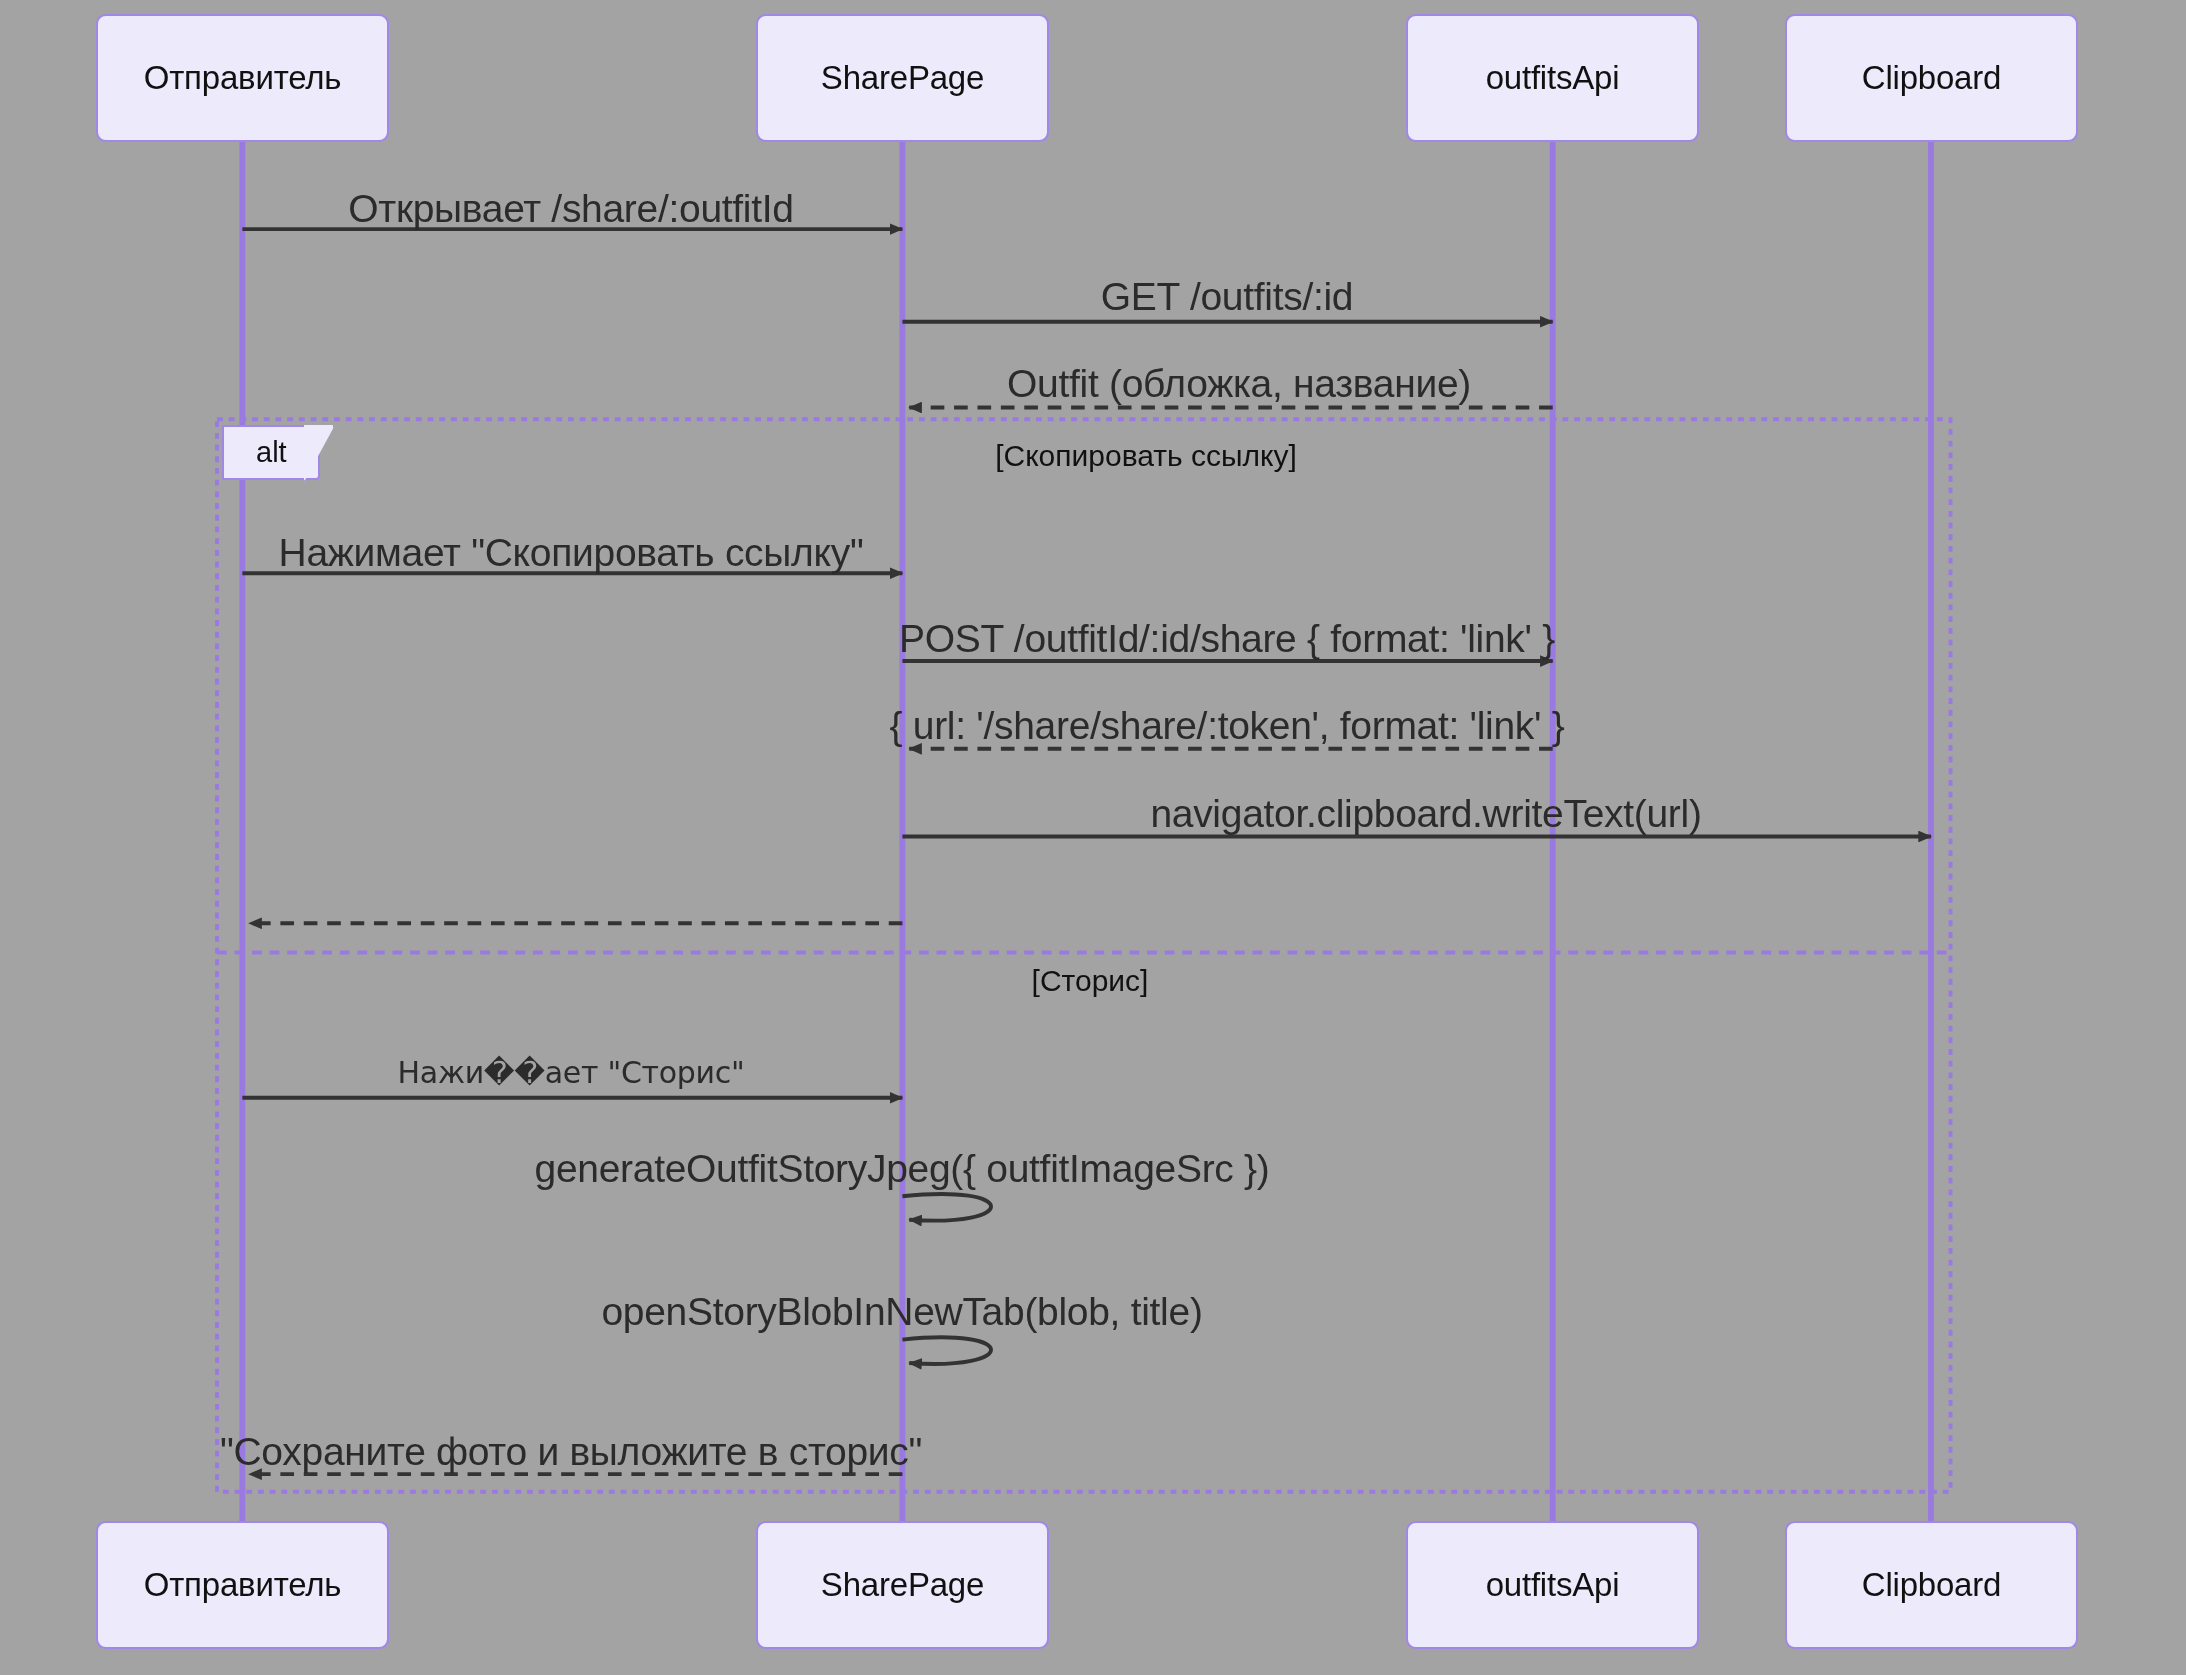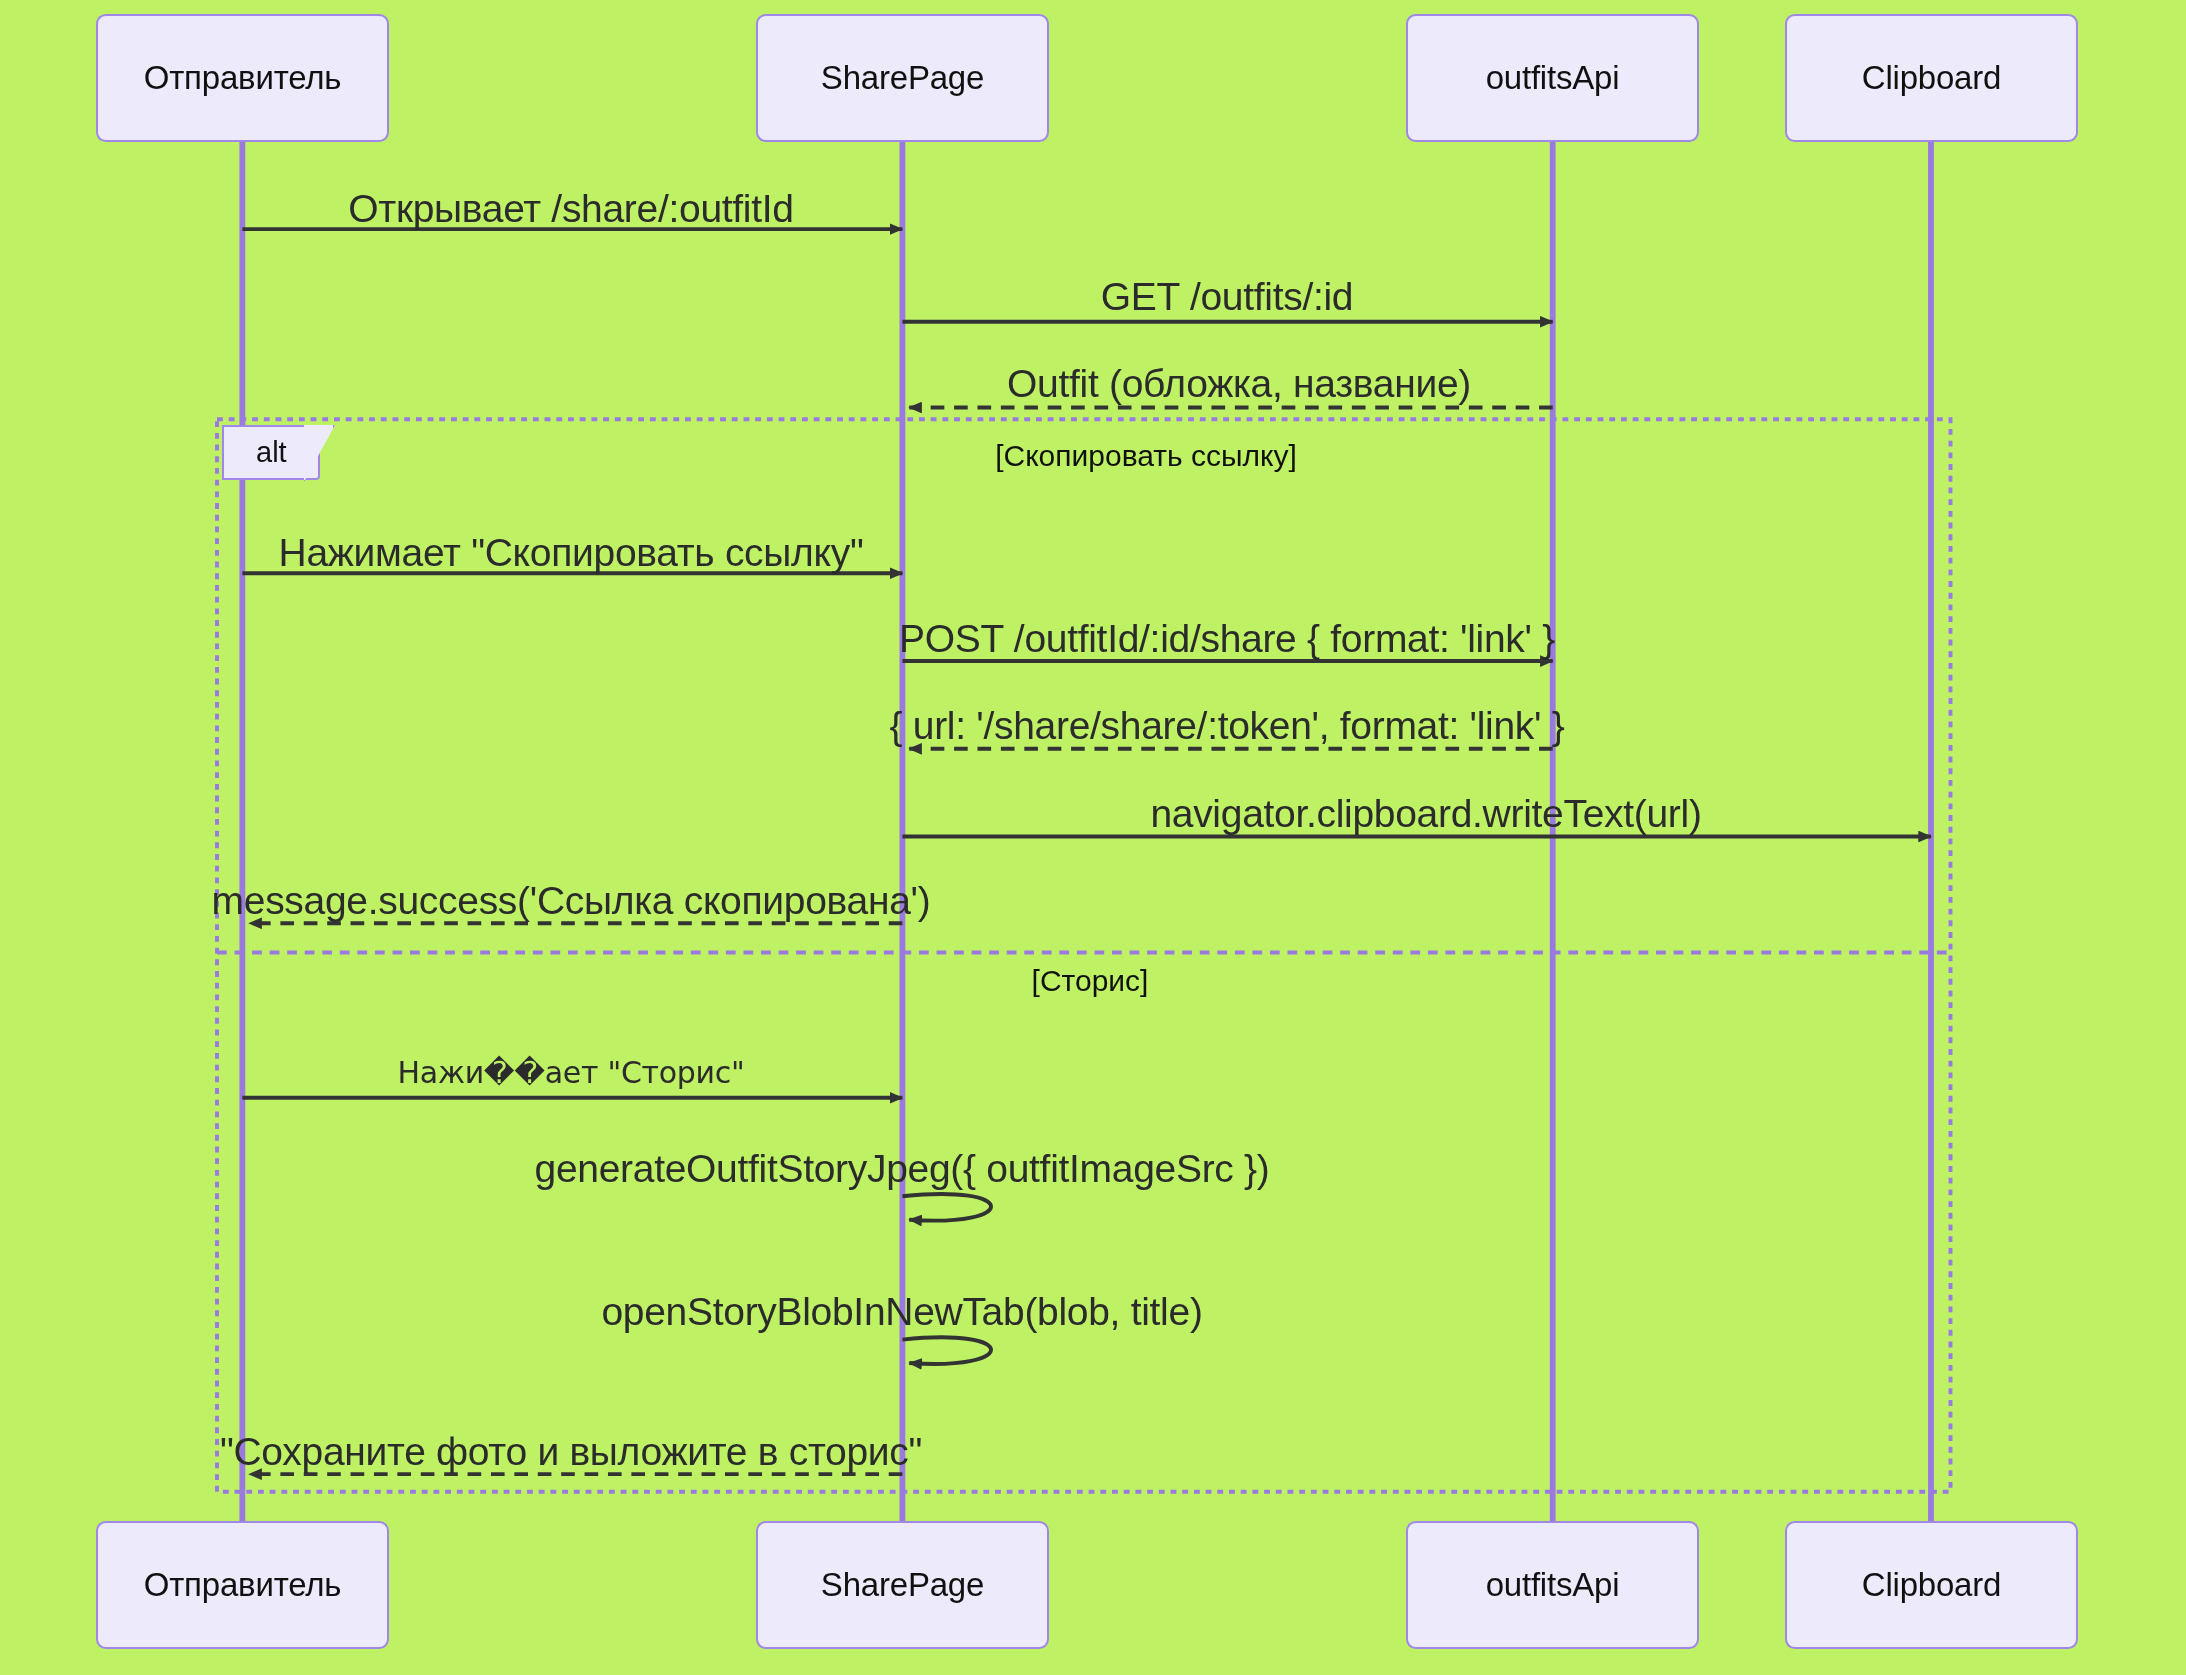--- a/index.html
+++ b/index.html
@@ -1,17 +1,17 @@
 <!DOCTYPE html>
 <html><head>
 <meta charset="utf-8">
 <style>
   html,body{margin:0;padding:0;background:#ffffff;}
   body{font-family:"Liberation Sans","DejaVu Sans",sans-serif;}
-  #stage{position:relative;width:2187px;height:1675px;background:#bef264;overflow:hidden;}
+  #stage{position:relative;width:2187px;height:1675px;background:#a3a3a3;overflow:hidden;}
   svg#diagram{position:absolute;left:0;top:0;width:2187px;height:1675px;}
 
   .actor-box{
     position:absolute;
     background:#ECEAFB;
     border:2.9px solid #A087E8;
     border-radius:9.8px;
     box-sizing:border-box;
     display:flex;align-items:center;justify-content:center;
   }
@@ -136,20 +136,19 @@
   <span class="alt-cond" style="left:1146px;top:439px;">[Скопировать ссылку]</span>
   <span class="alt-cond" style="left:1090px;top:964px;">[Сторис]</span>
 
   <span class="msg-label" style="left:571px;top:187px;">Открывает /share/:outfitId</span>
   <span class="msg-label" style="left:1227px;top:275px;">GET /outfits/:id</span>
   <span class="msg-label" style="left:1227px;top:362px;margin-left:12px;">Outfit (обложка, название)</span>
   <span class="msg-label" style="left:571px;top:531px;">Нажимает "Скопировать ссылку"</span>
   <span class="msg-label" style="left:1227px;top:617px;">POST /outfitId/:id/share { format: 'link' }</span>
   <span class="msg-label" style="left:1227px;top:704px;">{ url: '/share/share/:token', format: 'link' }</span>
   <span class="msg-label" style="left:1426px;top:792px;">navigator.clipboard.writeText(url)</span>
-  <span class="msg-label" style="left:571px;top:879px;">message.success('Ссылка скопирована')</span>
   <span class="msg-label broken" style="left:571px;top:1055px;">Нажи��ает "Сторис"</span>
   <span class="msg-label" style="left:902px;top:1290px;">openStoryBlobInNewTab(blob, title)</span>
   <span class="msg-label" style="left:902px;top:1147px;">generateOutfitStoryJpeg({ outfitImageSrc })</span>
   <span class="msg-label" style="left:571px;top:1430px;">"Сохраните фото и выложите в сторис"</span>
 
 </div>
 
 
 </body></html>

